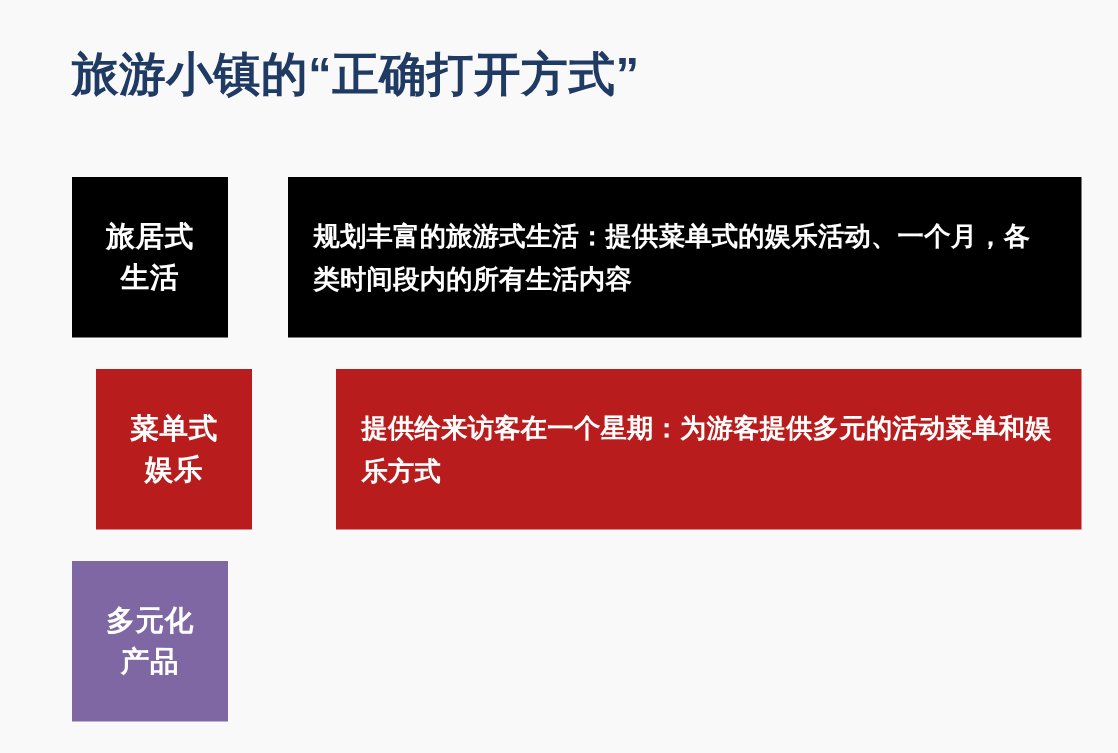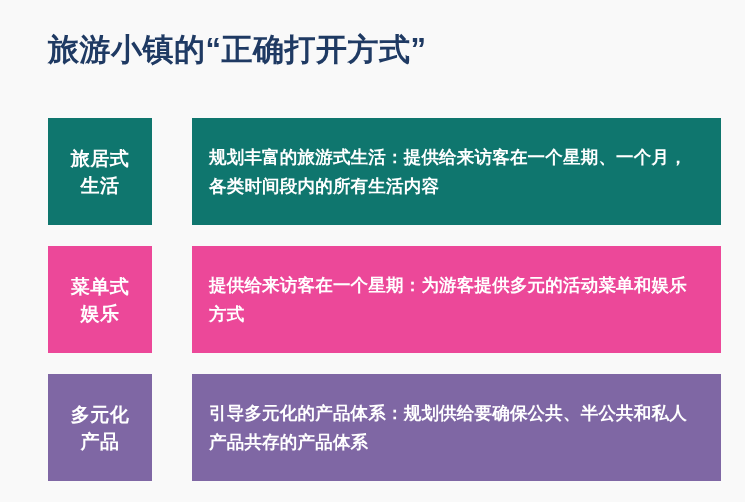--- a/index.html
+++ b/index.html
@@ -90,43 +90,43 @@
     font-weight: bold;
     letter-spacing: 0.2px;
   }
 
   .row-body-text {
     display: block;
     width: 100%;
   }
 
   
-  .c-yellow { background: #0f766e; }
-  .c-teal   { background: #ec4899; }
+  .c-yellow { background: #000000; }
+  .c-teal   { background: #b91c1c; margin-left: 16px; }
   .c-purple { background: #7f67a4; }
 </style>
 </head>
 <body>
 
 <div id="slide">
 
   <div id="slide-title">旅游小镇的“正确打开方式”</div>
 
   <div id="rows">
 
     <div class="row">
       <div class="row-label c-yellow">
         <span>
           <span>旅居式</span><br>
           <span>生活</span>
         </span>
       </div>
       <div class="row-spacer"></div>
       <div class="row-body c-yellow">
-        <span class="row-body-text">规划丰富的旅游式生活：提供给来访客在一个星期、一个月，各类时间段内的所有生活内容</span>
+        <span class="row-body-text">规划丰富的旅游式生活：提供菜单式的娱乐活动、一个月，各类时间段内的所有生活内容</span>
       </div>
     </div>
 
     <div class="row">
       <div class="row-label c-teal">
         <span>
           <span>菜单式</span><br>
           <span>娱乐</span>
         </span>
       </div>
@@ -137,19 +137,16 @@
     </div>
 
     <div class="row">
       <div class="row-label c-purple">
         <span>
           <span>多元化</span><br>
           <span>产品</span>
         </span>
       </div>
       <div class="row-spacer"></div>
-      <div class="row-body c-purple">
-        <span class="row-body-text">引导多元化的产品体系：规划供给要确保公共、半公共和私人产品共存的产品体系</span>
-      </div>
     </div>
 
   </div>
 </div>
 
 </body></html>

